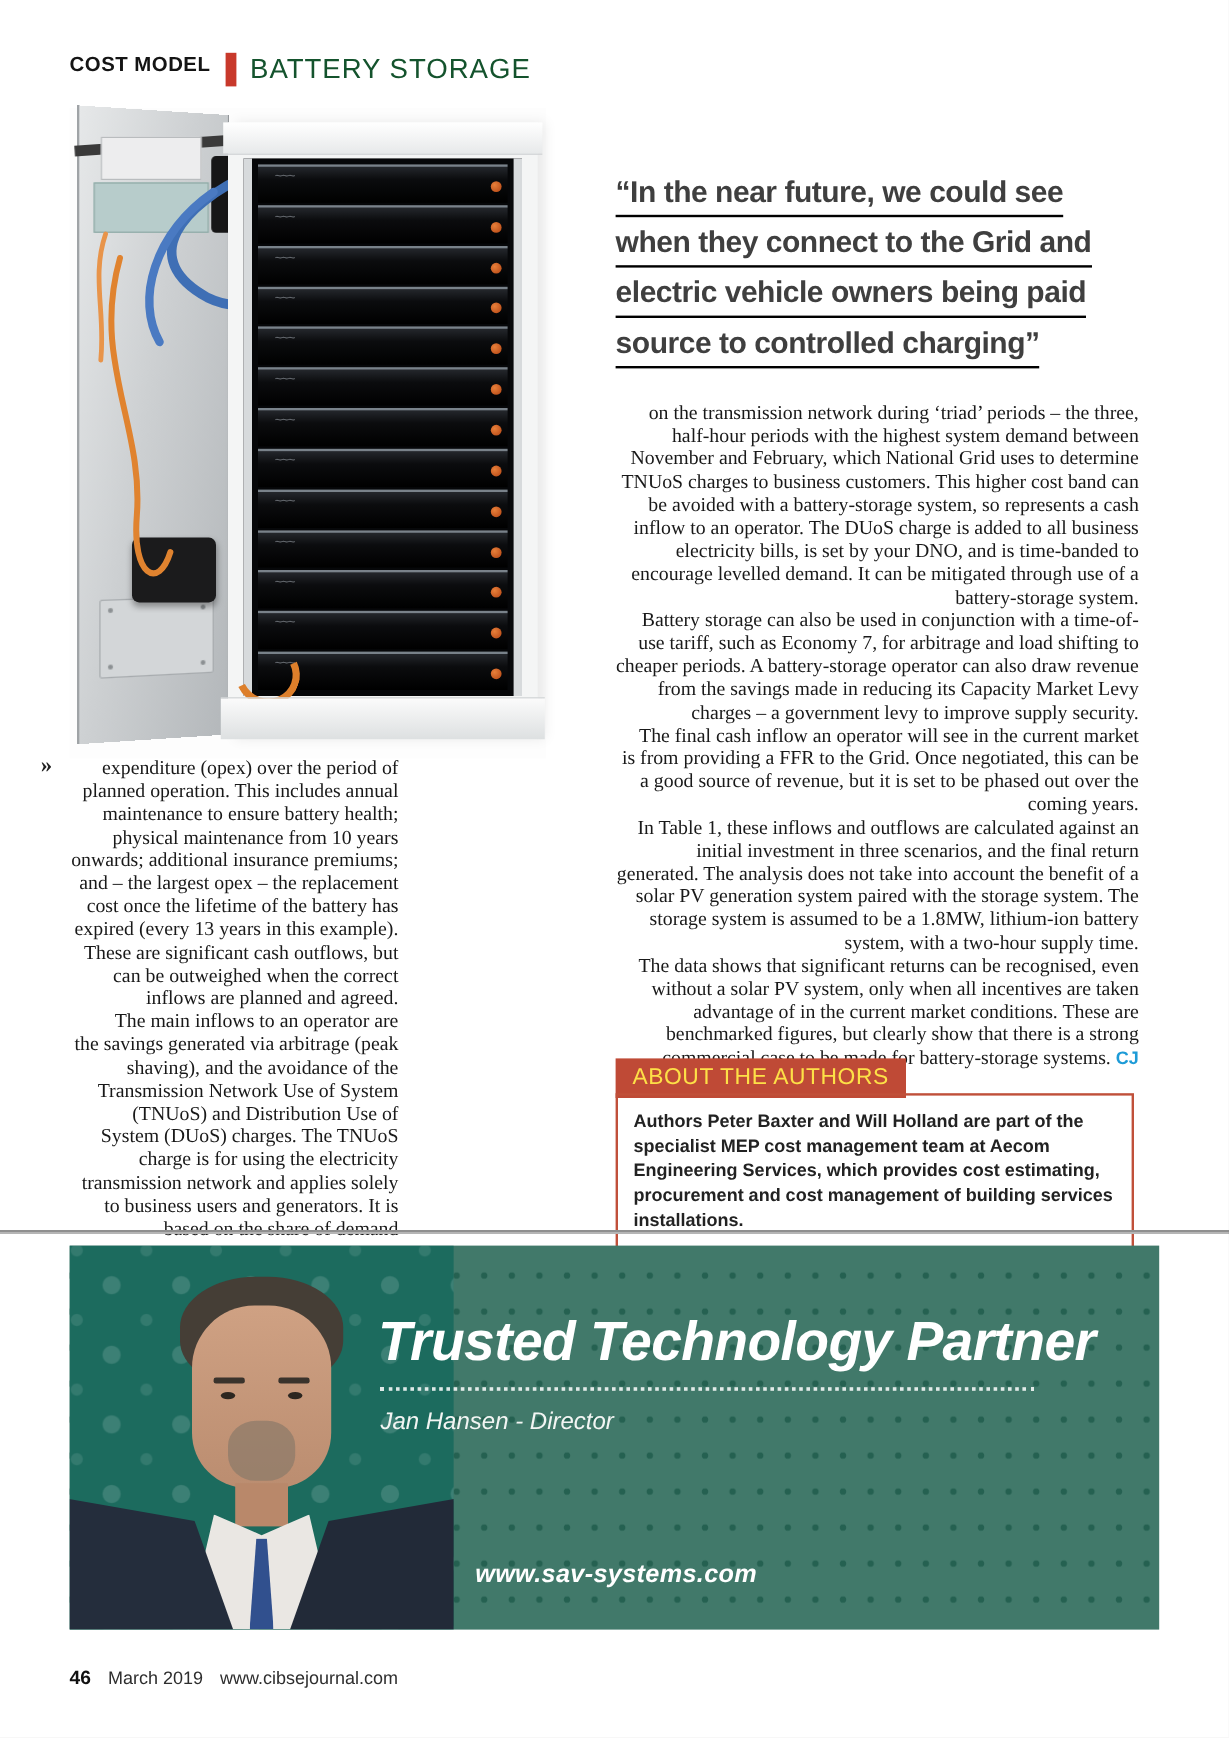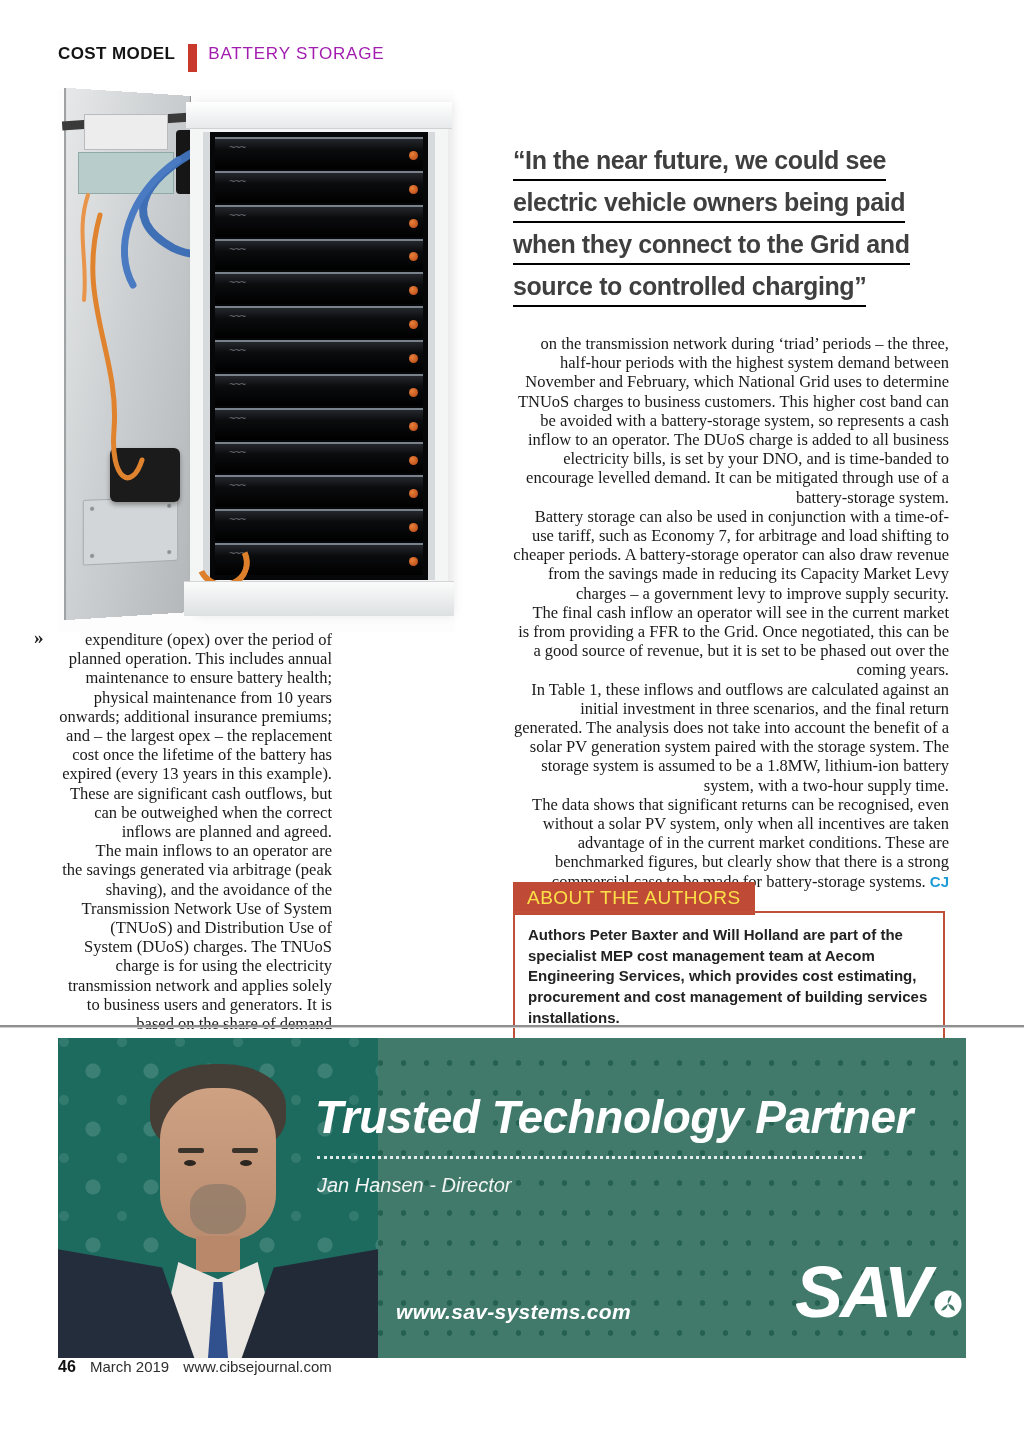--- a/index.html
+++ b/index.html
@@ -3,21 +3,21 @@
 <meta charset="utf-8">
 <style>
   html,body{margin:0;padding:0;background:#f2f2f2;}
   .page{position:relative;width:1024px;height:1448px;background:#ffffff;overflow:hidden;
         font-family:"Liberation Sans",sans-serif;}
 
   
   .kicker-row{position:absolute;left:58px;top:44px;display:flex;}
   .kicker{font-size:17px;font-weight:bold;color:#141414;letter-spacing:.4px;}
   .kicker-bar{width:9px;height:28px;background:#c8392b;margin:0 11px 0 13px;}
-  .section{font-size:17px;color:#a21caf;letter-spacing:.8px;}
+  .section{font-size:23px;color:#14532d;letter-spacing:.8px;}
 
   
   .photo{position:absolute;left:58px;top:90px;width:397px;height:542px;background:#fdfdfd;}
   .door{position:absolute;left:8px;top:6px;width:122px;height:516px;
         background:linear-gradient(100deg,#e6e8e9 0%,#cdd0d2 45%,#b3b7ba 100%);
         border-left:2px solid #9fa3a6;border-right:1px solid #8e9295;
         transform:perspective(700px) rotateY(10deg);transform-origin:right center;}
   .door-plate{position:absolute;left:16px;bottom:52px;width:92px;height:62px;background:#d3d6d8;
         border:1px solid #a7abae;border-radius:2px;}
   .door-plate i{position:absolute;width:4px;height:4px;border-radius:50%;background:#8b8f92;}
@@ -98,21 +98,21 @@
       clip-path:polygon(100% 0,22% 18%,0 100%,100% 100%);}
   .ad-headline{position:absolute;left:257px;top:52px;font-size:46px;font-weight:bold;letter-spacing:-.5px;}
   .ad-dots{position:absolute;left:259px;top:118px;width:545px;border-bottom:3px dotted rgba(255,255,255,.85);}
   .ad-person{position:absolute;left:259px;top:136px;font-size:20px;color:#f2f5f3;}
   .ad-url{position:absolute;left:338px;top:262px;font-size:21px;font-weight:bold;letter-spacing:.3px;}
   .ad-brand{position:absolute;left:737px;top:222px;display:flex;align-items:flex-end;}
   .ad-brand .txt{font-size:72px;font-weight:bold;letter-spacing:-3px;line-height:.9;}
   .ad-brand svg{margin:0 0 6px 4px;}
 
   
-  .footer{position:absolute;left:58px;top:1358px;font-size:15px;color:#2e2e2e;}
+  .footer{position:absolute;left:58px;top:1390px;font-size:15px;color:#2e2e2e;}
   .footer b{font-size:16px;color:#111;margin-right:10px;}
   .footer span{margin-right:10px;}
 </style>
 </head>
 <body>
 
 <div class="page">
 
   <div class="kicker-row">
     <span class="kicker">COST MODEL</span>
@@ -198,22 +198,22 @@
         </div>
       <div class="rail l"></div>
       <div class="rail r"></div>
       <div class="orange-loop"></div>
       <div class="rack-base"></div>
     </div>
   </div>
 
   <div class="quote">
     <div class="ln">“In the near future, we could see</div>
+    <div class="ln">when they connect to the Grid and</div>
     <div class="ln">electric vehicle owners being paid</div>
-    <div class="ln">when they connect to the Grid and</div>
     <div class="ln">source to controlled charging”</div>
   </div>
 
   <div class="col-right serif">
     <p>on the transmission network during ‘triad’ periods – the three, half-hour periods with the highest system demand between November and February, which National Grid uses to determine TNUoS charges to business customers. This higher cost band can be avoided with a battery-storage system, so represents a cash inflow to an operator. The DUoS charge is added to all business electricity bills, is set by your DNO, and is time-banded to encourage levelled demand. It can be mitigated through use of a battery-storage system.</p>
     <p class="indent">Battery storage can also be used in conjunction with a time-of-use tariff, such as Economy 7, for arbitrage and load shifting to cheaper periods. A battery-storage operator can also draw revenue from the savings made in reducing its Capacity Market Levy charges – a government levy to improve supply security.</p>
     <p class="indent">The final cash inflow an operator will see in the current market is from providing a FFR to the Grid. Once negotiated, this can be a good source of revenue, but it is set to be phased out over the coming years.</p>
     <p class="indent">In Table 1, these inflows and outflows are calculated against an initial investment in three scenarios, and the final return generated. The analysis does not take into account the benefit of a solar PV generation system paired with the storage system. The storage system is assumed to be a 1.8MW, lithium-ion battery system, with a two-hour supply time.</p>
     <p class="indent"><span>The data shows that significant returns can be recognised, even without a solar PV system, only when all incentives are taken advantage of in the current market conditions. These are benchmarked figures, but clearly show that there is a strong commercial case to be made for battery-storage systems.</span>&nbsp;<span class="cj">CJ</span></p>
   </div>
@@ -242,31 +242,20 @@
       <div class="neck"></div>
       <div class="shirt"></div>
       <div class="tie"></div>
       <div class="lapel-l"></div>
       <div class="lapel-r"></div>
     </div>
     <div class="ad-headline">Trusted Technology Partner</div>
     <div class="ad-dots"></div>
     <div class="ad-person">Jan Hansen - Director</div>
     <div class="ad-url">www.sav-systems.com</div>
-    <div class="ad-brand">
-      <span class="txt">SAV</span>
-      <svg width="30" height="30" viewBox="0 0 40 40">
-        <circle cx="20" cy="20" r="18" fill="#ffffff"></circle>
-        <g fill="#41796a">
-          <path d="M20 20 q-2 -9 5 -12 q-1 7 -5 12z"></path>
-          <path d="M20 20 q9 -2 12 5 q-7 -1 -12 -5z" transform="rotate(115 20 20)"></path>
-          <path d="M20 20 q-7 6 -13 1 q6 -4 13 -1z" transform="rotate(230 20 20)"></path>
-        </g>
-      </svg>
-    </div>
   </div>
 
   <div class="footer">
     <b>46</b>
     <span>March 2019</span>
     <span>www.cibsejournal.com</span>
   </div>
 
 </div>
 

